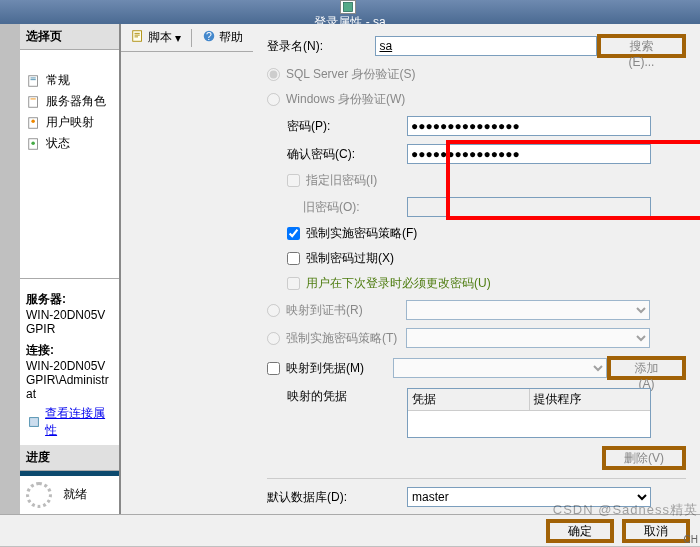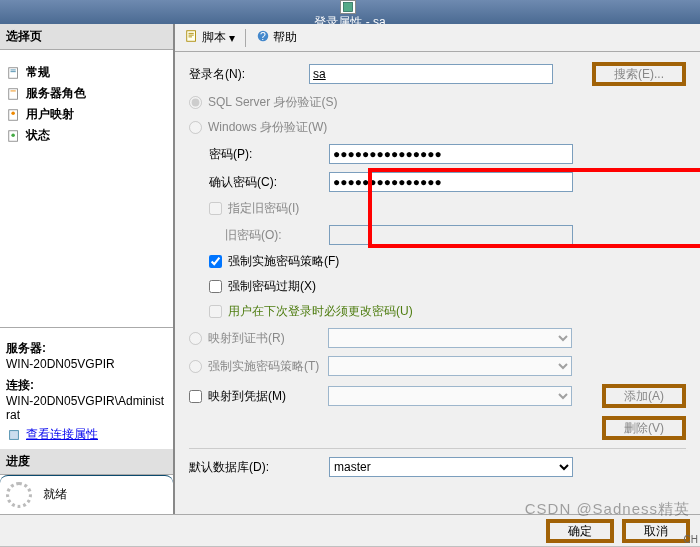--- a/index.html
+++ b/index.html
@@ -4,37 +4,37 @@
 <style>
 * { box-sizing: border-box; margin: 0; padding: 0; font-family: "Microsoft YaHei", SimSun, Arial, sans-serif; font-size: 12px; }
 body { background: #c0c0c0; width: 700px; height: 547px; overflow: hidden; }
 
 .titlebar { height: 24px; background: linear-gradient(#6e8ab0, #4a6a92); color: #fff; display: flex; align-items: center; padding: 0 4px; flex-direction: column; }
 .titlebar-icon { width: 16px; height: 16px; background: #fff; border: 1px solid #888; margin-right: 4px; display: flex; align-items: center; justify-content: center; }
 .titlebar-icon svg { width: 12px; height: 12px; }
 .titlebar-title { flex: 1; }
 .titlebar-btn { width: 22px; height: 18px; background: #d4d0c8; border: 1px solid #404040; margin-left: 2px; display: flex; align-items: center; justify-content: center; cursor: pointer; color: #000; }
 
-.main { display: flex; height: 490px; }
+.main { display: flex; height: 490px; margin-left: 20px; }
 .left-panel { width: 175px; background: #fff; border-right: 2px solid #888; display: flex; flex-direction: column; }
 .panel-header { background: #e0e0e0; padding: 4px 6px; border-bottom: 1px solid #aaa; font-weight: bold; }
-.tree-section { padding: 12px 0; background: #fff; flex-shrink: 0; font-weight: bold; }
+.tree-section { padding: 20px 0; background: #fff; flex-shrink: 0; }
 .tree-item { display: flex; align-items: center; padding: 2px 6px; cursor: pointer; }
 .tree-icon { width: 16px; height: 16px; margin-right: 4px; display: inline-flex; align-items: center; justify-content: center; }
 .tree-icon svg { width: 14px; height: 14px; }
 
 .conn-section { padding: 6px; border-top: 1px solid #aaa; }
 .conn-label { font-weight: bold; margin-top: 6px; }
 .conn-val { margin-bottom: 4px; word-break: break-all; }
 .link { color: #0000ee; text-decoration: underline; cursor: pointer; display: flex; align-items: center; }
 
-.progress-section { padding: 6px; border-top: 1px solid #0c4a6e; border-radius: 8px; }
+.progress-section { padding: 6px; border-top: 5px solid #0c4a6e; }
 .spinner { width: 26px; height: 26px; border: 3px dotted #bbb; border-radius: 50%; display: inline-block; vertical-align: middle; margin-right: 8px; }
 
-.right-panel { flex: 1; background: #f0f0f0; display: flex; flex-direction: column; }
+.right-panel { flex: 1; background: #f0f0f0; display: flex; flex-direction: row; }
 .toolbar { height: 28px; background: #f0f0f0; border-bottom: 1px solid #aaa; display: flex; align-items: center; padding: 0 6px; gap: 4px; }
 .tb-btn { display: flex; align-items: center; gap: 3px; padding: 2px 4px; cursor: pointer; }
 .tb-sep { width: 1px; height: 18px; background: #aaa; margin: 0 2px; }
 
 .content { flex: 1; padding: 10px 14px; overflow: hidden; position: relative; }
 .row { display: flex; align-items: center; margin-bottom: 8px; }
 .lbl { width: 120px; color: #000; }
 .lbl.disabled { color: #888; }
 .lbl.indent1 { margin-left: 20px; width: 100px; }
 .lbl.indent2 { margin-left: 36px; width: 104px; }
@@ -42,21 +42,21 @@
 .inp[disabled] { background: #f0f0f0; color: #888; }
 .sel { height: 20px; border: 1px solid #7b9ebd; background: #fff; width: 244px; }
 .btn { height: 24px; padding: 0 18px; background: #f0f0f0; border: 4px solid #a16207; cursor: pointer; min-width: 60px; }
 .btn[disabled] { color: #888; cursor: default; }
 .radio, .chk { margin-right: 6px; }
 
 .red-box { position: absolute; border: 4px solid #f00; left: 193px; top: 116px; width: 418px; height: 80px; pointer-events: none; }
 
 .footer { height: 32px; background: #f0f0f0; border-top: 1px solid #aaa; display: flex; align-items: center; justify-content: flex-end; padding: 0 10px; gap: 8px; }
 
-.watermark { position: absolute; right: 10px; bottom: 28px; color: rgba(0,0,0,0.35); font-size: 15px; pointer-events: none; letter-spacing: 1px; }
+.watermark { position: absolute; right: 2px; bottom: 28px; color: rgba(0,0,0,0.35); font-size: 13px; pointer-events: none; letter-spacing: 1px; }
 .corner { position: absolute; right: 2px; bottom: 2px; font-size: 10px; color: #666; }
 
 hr.sep { border: none; border-top: 1px solid #ccc; margin: 4px 0 8px 0; }
 </style>
 </head>
 <body>
 
 <div class="titlebar">
   <span class="titlebar-icon">
     <svg viewBox="0 0 16 16">
@@ -216,20 +216,29 @@
         <select class="sel" disabled=""></select>
       </div>
       <div class="row">
         <input type="checkbox" class="chk" style="">
         <span class="lbl" style="width:104px">映射到凭据(M)</span>
         <select class="sel" disabled="" style="margin-left:16px"></select>
         <span style="flex:1"></span>
         <button class="btn" disabled="">添加(A)</button>
       </div>
 
+      <div class="row" style="align-items:flex-start">
+        <span class="lbl indent1" style="width:104px">映射的凭据</span>
+        <div style="width:244px;height:50px;border:1px solid #7b9ebd;background:#fff;margin-left:16px">
+          <div style="display:flex;background:#f0f0f0;border-bottom:1px solid #ccc">
+            <div style="flex:1;padding:2px 4px;border-right:1px solid #ccc">凭据</div>
+            <div style="flex:1;padding:2px 4px">提供程序</div>
+          </div>
+        </div>
+      </div>
       <div class="row" style="justify-content:flex-end">
         <button class="btn" disabled="">删除(V)</button>
       </div>
 
       <hr class="sep">
 
       <div class="row">
         <span class="lbl">默认数据库(D):</span>
         <select class="sel" style="margin-left:20px">
           <option>master</option>

